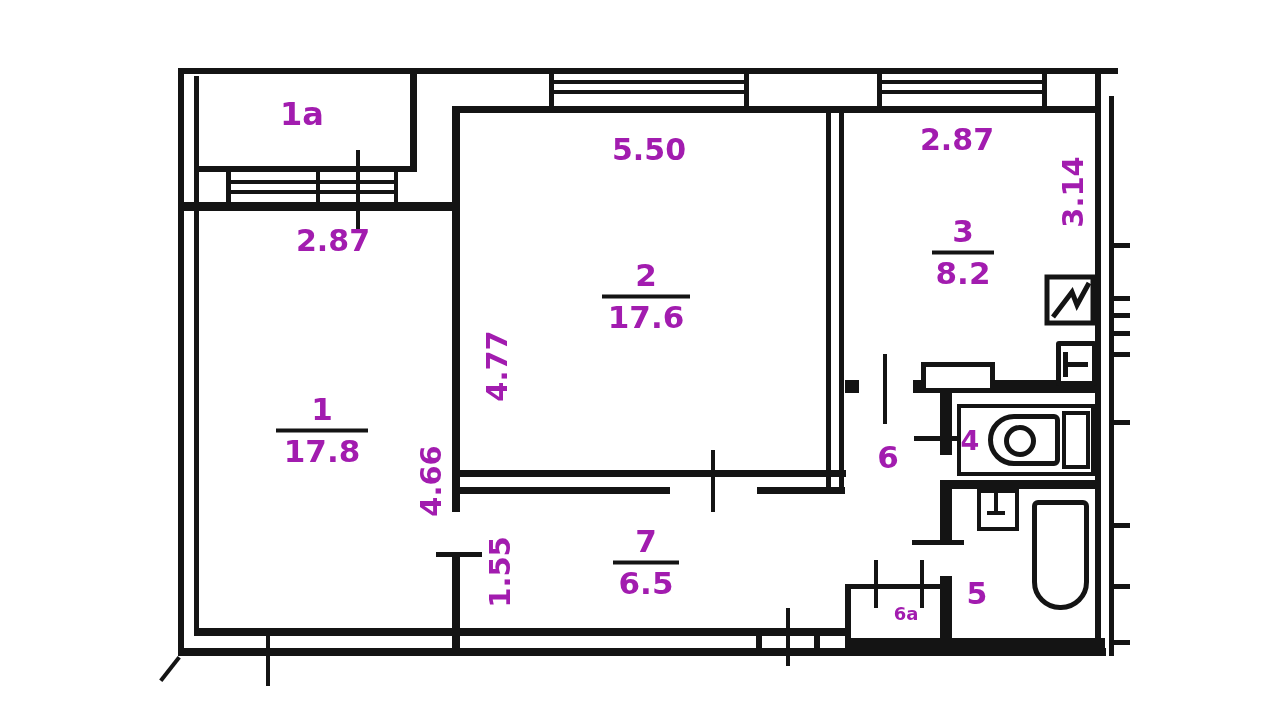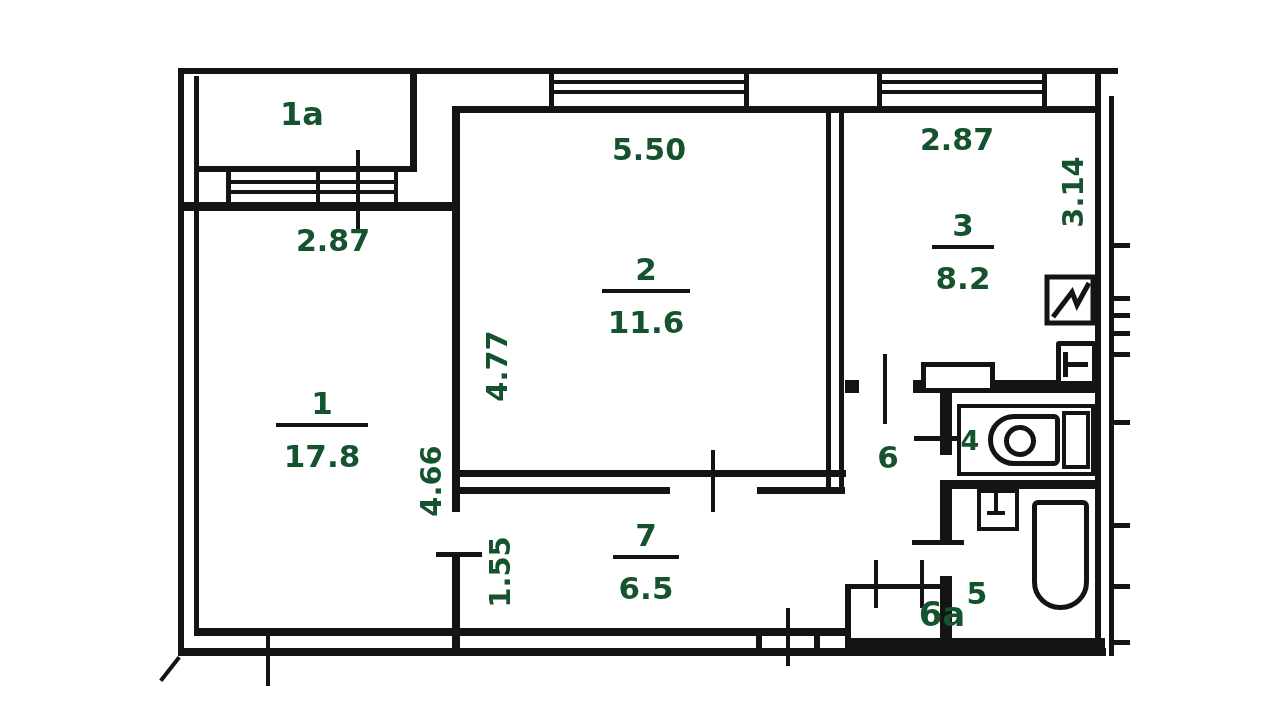--- a/index.html
+++ b/index.html
@@ -1,26 +1,26 @@
 <!DOCTYPE html>
 <html><head>
 <meta charset="utf-8">
 <style>
   html,body{margin:0;padding:0;background:#ffffff;}
   .stage{position:relative;width:1280px;height:720px;background:#fff;overflow:hidden;
-         font-family:"DejaVu Sans",sans-serif;color:#14532d;}
+         font-family:"DejaVu Sans",sans-serif;color:#a21caf;}
   .w{position:absolute;background:#141414;}
   .box{position:absolute;border:5px solid #141414;background:#fff;box-sizing:border-box;}
   .box4{border-width:4px;}
   .lbl,.dim{position:absolute;transform:translate(-50%,-50%);font-weight:700;
             white-space:nowrap;letter-spacing:0px;line-height:1;}
   .dim.rot{transform:translate(-50%,-50%) rotate(-90deg);}
   .frac{position:absolute;transform:translate(-50%,-50%);text-align:center;font-weight:700;line-height:1;}
   .frac .num{display:block;border-bottom:4px solid #141414;padding-bottom:4px;margin:0 auto;}
-  .frac .area{display:block;padding-top:14px;text-align:center;}
+  .frac .area{display:block;padding-top:3px;text-align:center;}
   .svgicon{position:absolute;}
 </style>
 </head>
 <body>
 
 <div class="stage">
 
   <div class="w" style="left:178px;top:68px;width:940px;height:6px"></div>
   <div class="w" style="left:178px;top:68px;width:6px;height:588px"></div>
   <div class="w" style="left:194px;top:76px;width:5px;height:560px"></div>
@@ -122,21 +122,21 @@
     <span>1a</span>
   </div>
 
   <div class="frac" style="left:322px;top:430px;font-size:31px">
     <span class="num" style="width:92px">1</span>
     <span class="area">17.8</span>
   </div>
 
   <div class="frac" style="left:646px;top:296px;font-size:31px">
     <span class="num" style="width:88px">2</span>
-    <span class="area">11.6</span>
+    <span class="area">17.6</span>
   </div>
 
   <div class="frac" style="left:963px;top:252px;font-size:31px">
     <span class="num" style="width:62px">3</span>
     <span class="area">8.2</span>
   </div>
 
   <div class="frac" style="left:646px;top:562px;font-size:31px">
     <span class="num" style="width:66px">7</span>
     <span class="area">6.5</span>
@@ -144,21 +144,21 @@
 
   <div class="lbl" style="left:888px;top:457px;font-size:31px">
     <span>6</span>
   </div>
   <div class="lbl" style="left:970px;top:440px;font-size:27px">
     <span>4</span>
   </div>
   <div class="lbl" style="left:977px;top:594px;font-size:30px">
     <span>5</span>
   </div>
-  <div class="lbl" style="left:942px;top:614px;font-size:34px">
+  <div class="lbl" style="left:906px;top:614px;font-size:18px">
     <span>6a</span>
   </div>
 
   <div class="dim" style="left:333px;top:241px;font-size:30px">
     <span>2.87</span>
   </div>
   <div class="dim rot" style="left:431px;top:481px;font-size:29px">
     <span>4.66</span>
   </div>
   <div class="dim" style="left:649px;top:150px;font-size:30px">

